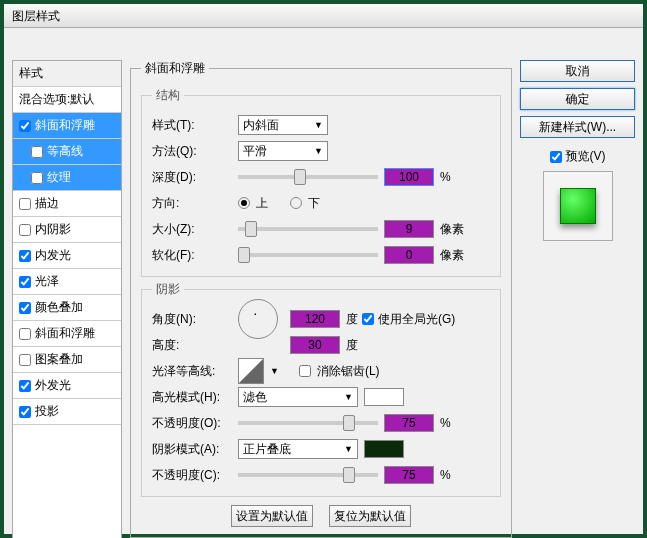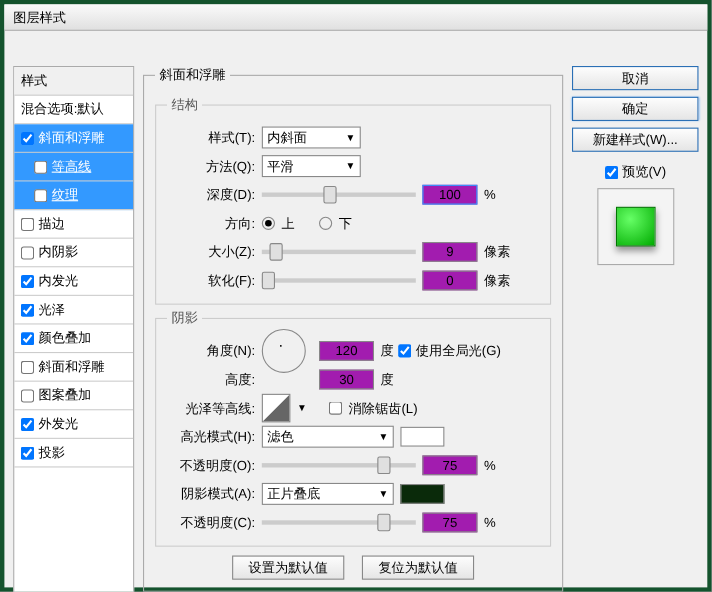--- a/index.html
+++ b/index.html
@@ -4,51 +4,51 @@
 <style>
 * { box-sizing: border-box; margin: 0; padding: 0; font-family: "Microsoft YaHei", SimSun, sans-serif; font-size: 12px; }
 body { background: #1a1a1a; display: flex; justify-content: center; align-items: flex-start; }
 .dialog { width: 647px; height: 538px; background: #f0f0f0; border: 4px solid #14532d; position: relative; }
 .titlebar { height: 24px; background: linear-gradient(#fafafa,#e0e0e0); border-bottom: 1px solid #aaa; padding: 4px 8px; }
 .body { display: flex; padding: 8px; gap: 8px; height: calc(100% - 24px); margin-top: 24px; }
 .sidebar { width: 110px; border: 1px solid #aaa; background: #fff; }
 .sidebar-header { background: #f0f0f0; padding: 4px 6px; border-bottom: 1px solid #ccc; }
 .sidebar-item { padding: 4px 6px; display: flex; align-items: center; gap: 4px; cursor: pointer; }
 .sidebar-item.selected { background: #3399ff; color: #fff; }
-.sidebar-item.indent { padding-left: 18px; text-decoration: underline; }
+.sidebar-item.indent { padding-left: 18px; }
 .sidebar-sep { border-bottom: 1px solid #ccc; }
 input[type=checkbox] { width: 12px; height: 12px; }
 .main { flex: 1; }
 .fieldset { border: 1px solid #aaa; padding: 6px 10px 10px; margin-bottom: 8px; position: relative; }
 .fieldset > legend { padding: 0 4px; }
 .inner-fieldset { border: 1px solid #ccc; padding: 8px 10px; margin-top: 4px; }
 .inner-fieldset > legend { padding: 0 4px; color: #555; }
 .row { display: flex; align-items: center; height: 26px; gap: 6px; }
-.row-label { width: 80px; text-align: right; }
+.row-label { width: 80px; text-align: left; }
 .select { width: 90px; height: 20px; border: 1px solid #888; background: #fff; display: flex; align-items: center; justify-content: space-between; padding: 0 4px; }
 .select .arrow { font-size: 9px; }
 .slider { width: 140px; height: 4px; background: #ccc; position: relative; }
 .slider::after { content: ""; position: absolute; width: 10px; height: 14px; background: #e0e0e0; border: 1px solid #888; top: -6px; border-radius: 2px; }
 .slider.p40::after { left: 40%; }
 .slider.p0::after { left: 0; }
 .slider.p5::after { left: 5%; }
 .slider.p75::after { left: 75%; }
 .numbox { width: 50px; height: 18px; border: 1px solid #3399ff; background: #a21caf; text-align: center; line-height: 16px; }
 .numbox.plain { border-color: #888; }
 .unit { width: 30px; }
 .radio { width: 12px; height: 12px; border: 1px solid #888; border-radius: 50%; display: inline-flex; align-items: center; justify-content: center; }
 .radio.checked::after { content: ""; width: 6px; height: 6px; background: #000; border-radius: 50%; }
 .angle-circle { width: 40px; height: 40px; border: 1px solid #888; border-radius: 50%; position: relative; }
 .angle-circle::after { content: "·"; position: absolute; left: 14px; top: 5px; font-size: 14px; }
 .contour { width: 26px; height: 26px; border: 1px solid #888; background: linear-gradient(135deg,#fff 49%,#666 51%); }
 .swatch { width: 40px; height: 18px; border: 1px solid #888; }
 .swatch.white { background: #fff; }
 .swatch.dark { background: #0a2a0a; }
 .btnrow { display: flex; gap: 16px; justify-content: center; }
-.btn { height: 22px; padding: 0 14px; border: 1px solid #888; background: linear-gradient(#fdfdfd,#e5e5e5); cursor: pointer; display: flex; align-items: center; justify-content: center; font-family: Liberation Serif, serif; }
+.btn { height: 22px; padding: 0 4px; border: 1px solid #888; background: linear-gradient(#fdfdfd,#e5e5e5); cursor: pointer; display: flex; align-items: center; justify-content: center; font-family: Liberation Serif, serif; }
 .rightcol { width: 115px; display: flex; flex-direction: column; gap: 6px; align-items: center; }
 .btn-r { width: 100%; height: 22px; border: 1px solid #2a6fb5; background: linear-gradient(#fdfdfd,#e5e5e5); cursor: pointer; }
 .btn-r.primary { border: 1px solid #2a6fb5; box-shadow: 0 0 2px #4aa0ff; }
 .preview-row { display: flex; align-items: center; gap: 4px; margin-top: 4px; }
 .preview-box { width: 70px; height: 70px; border: 1px solid #aaa; background: #f4f4f4; display: flex; align-items: center; justify-content: center; }
 .preview-swatch { width: 36px; height: 36px; background: radial-gradient(circle at 35% 30%, #6f6, #0a0); border: 1px solid #070; box-shadow: 0 4px 6px rgba(0,0,0,.4); }
 </style>
 </head>
 <body>
 

